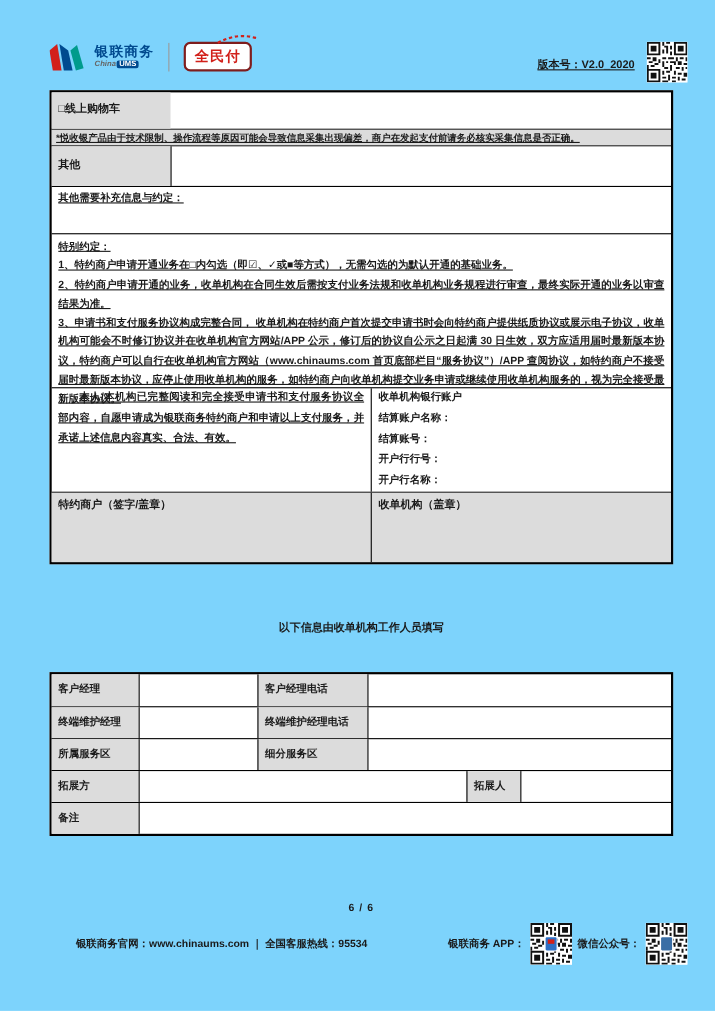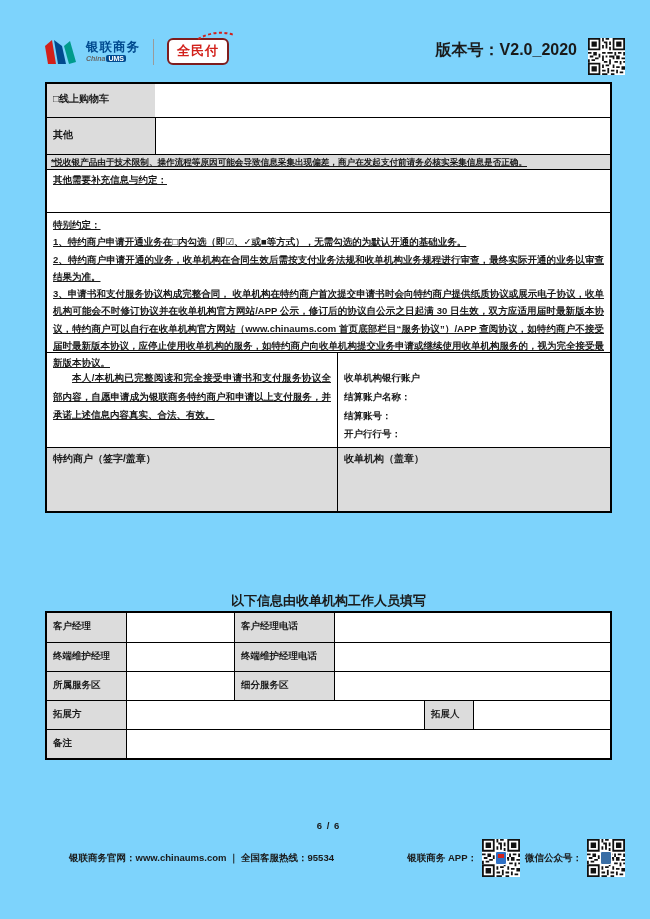--- a/index.html
+++ b/index.html
@@ -10,29 +10,29 @@
   
   .logo-group { position:absolute; top:38px; left:45px; display:flex; align-items:center; gap:9px; }
   .brand-text { display:flex; flex-direction:column; line-height:1; }
   .brand-cn { font-size:12.5px; color:#004a8f; letter-spacing:1px; }
   .brand-en { font-size:7px; color:#666; margin-top:2px; font-style:italic; }
   .brand-en b { font-style:normal; color:#fff; background:#004a8f; border-radius:2px; padding:0 2px; margin-left:1px; }
   .logo-divider { width:1px; height:26px; background:#9a9a9a; margin:0 4px; }
   .badge-wrap { position:relative; }
   .product-badge { display:inline-block; border:2px solid #7f1d1d; border-radius:6px; color:#d2201a; font-size:13px; padding:2px 8px 3px; letter-spacing:1px; background:#fff; }
   .badge-swoosh { position:absolute; top:-9px; right:-8px; }
-  .version { position:absolute; top:40px; right:73px; font-size:16px; }
+  .version { position:absolute; top:52px; right:73px; font-size:10px;text-decoration:underline; }
   .qr { background:#fff; display:block; }
   .header-qr { position:absolute; top:38px; right:25px; width:37px; height:37px; }
 
   
   .main-table { position:absolute; top:82px; left:45px; width:567px; border:2px solid #000; background:#fff; }
   .trow { display:flex; border-top:1px solid #000; }
   .trow:first-child { border-top:none; }
-  .cell { padding:16px 6px; }
+  .cell { padding:0 6px; }
   .cell + .cell { border-left:1px solid #000; }
   .gray { background:#dcdcdc; }
   .lab-col { width:108px; flex:0 0 108px; }
   .val-col { flex:1; }
   .rowA { height:33px; }  .rowA .cell { padding-top:8px; font-size:10px; }
   .rowB { height:37px; }  .rowB .cell { padding-top:10px; font-size:10px; }
   .rowC { height:15px; }
   .rowC .cell { font-size:8.6px; line-height:13px; padding:1px 4px; white-space:nowrap; }
   .rowC .cell span { text-decoration:underline; }
   .rowD { height:43px; font-size:9.5px; }
@@ -45,21 +45,21 @@
   .half-left { width:290px; flex:0 0 290px; }
   .half-right { flex:1; }
   .rowF { height:95px; font-size:9.5px; }
   .decl-title { text-align:center; text-decoration:underline; font-size:10px; line-height:19px; }
   .decl-body { text-indent:2em; text-align:justify; line-height:18.6px; text-decoration:underline; }
   .bank-line { line-height:18.8px; font-size:9.5px; }
   .rowG { height:64px; font-size:10px; }
   .rowG .cell { padding-top:4px; }
 
   
-  .fill-title { position:absolute; top:592px; left:45px; width:567px; text-align:center; font-size:13px; }
+  .fill-title { position:absolute; top:564px; left:45px; width:567px; text-align:center; font-size:10px; }
   .fill-table { position:absolute; top:611px; left:45px; width:567px; border:2px solid #000; background:#fff; }
   .frow { display:flex; height:29px; border-top:1px solid #000; }
   .frow:first-child { border-top:none; }
   .fcell { padding:7px 6px 0; font-size:9.5px; overflow:hidden; }
   .fcell + .fcell { border-left:1px solid #000; }
   .fl1 { width:79px; flex:0 0 79px; }
   .fv1 { width:108px; flex:0 0 108px; }
   .fl2 { width:100px; flex:0 0 100px; }
   .fv2 { flex:1; }
   .ext-v { width:298px; flex:0 0 298px; }
@@ -113,26 +113,26 @@
   </div>
   <div class="version">版本号：V2.0_2020</div>
   <svg class="qr header-qr">
       <use href="#qr-sym" width="37" height="37"></use>
     </svg>
 
   <div class="main-table">
     <div class="trow rowA">
       <div class="cell gray lab-col">□线上购物车</div>
     </div>
+    <div class="trow rowC">
+      <div class="cell gray" style="flex:1"><span>*悦收银产品由于技术限制、操作流程等原因可能会导致信息采集出现偏差，商户在发起支付前请务必核实采集信息是否正确。</span></div>
+    </div>
     <div class="trow rowB">
       <div class="cell gray lab-col">其他</div>
       <div class="cell val-col"></div>
-    </div>
-    <div class="trow rowC">
-      <div class="cell gray" style="flex:1"><span>*悦收银产品由于技术限制、操作流程等原因可能会导致信息采集出现偏差，商户在发起支付前请务必核实采集信息是否正确。</span></div>
     </div>
     <div class="trow rowD">
       <div class="cell" style="flex:1"><span>其他需要补充信息与约定：</span></div>
     </div>
     <div class="trow rowE">
       <div class="cell" style="flex:1">
         <p><span>特别约定：</span></p>
         <p><span>1、特约商户申请开通业务在□内勾选（即☑、✓或■等方式），无需勾选的为默认开通的基础业务。</span></p>
         <p><span>2、特约商户申请开通的业务，收单机构在合同生效后需按支付业务法规和收单机构业务规程进行审查，最终实际开通的业务以审查结果为准。</span></p>
         <p><span>3、申请书和支付服务协议构成完整合同， 收单机构在特约商户首次提交申请书时会向特约商户提供纸质协议或展示电子协议，收单机构可能会不时修订协议并在收单机构官方网站/APP 公示，修订后的协议自公示之日起满 30 日生效，双方应适用届时最新版本协议，特约商户可以自行在收单机构官方网站（www.chinaums.com 首页底部栏目“服务协议”）/APP 查阅协议，如特约商户不接受届时最新版本协议，应停止使用收单机构的服务，如特约商户向收单机构提交业务申请或继续使用收单机构服务的，视为完全接受最新版本协议。</span></p>

